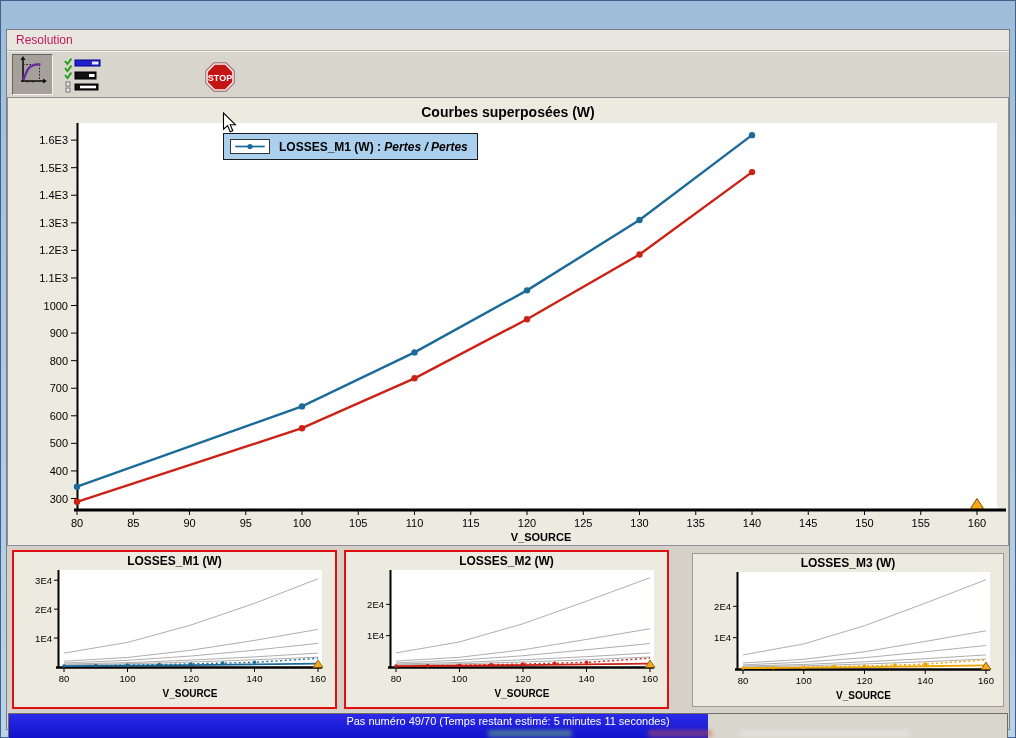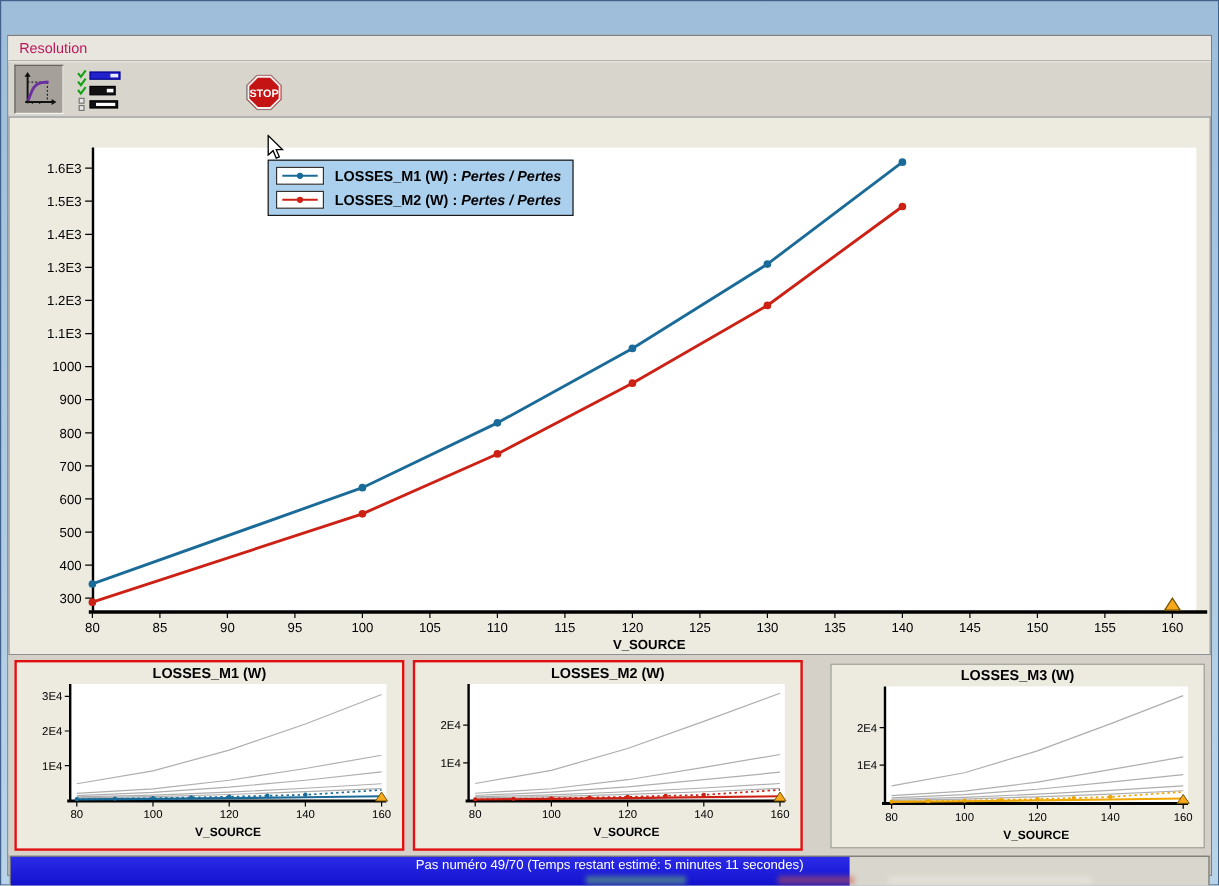--- a/index.html
+++ b/index.html
@@ -39,21 +39,21 @@
 
   
   .client { position:absolute; left:6px; top:29px; width:1004px; height:701px;
     background:#d8d5cd; border:1px solid #7d7f85; }
 
   .menubar { position:absolute; left:7px; top:30px; width:1002px; height:21px;
     background:#e9e6df; border-bottom:1px solid #b4b1a9; box-shadow:0 1px 0 #f7f5f1; }
   .menu-item { display:inline-block; padding:3px 7px 0 9px; font-size:12px; color:#be185d; cursor:default; }
 
   .toolbar { position:absolute; left:7px; top:52px; width:1002px; height:44px; background:#d8d5cd; }
-  .tool-btn { position:absolute; display:flex; align-items:center; justify-content:center; }
+  .tool-btn { position:absolute; display:flex; align-items:flex-start; justify-content:center; }
   .btn-pressed { left:5px; top:2px; width:41px; height:41px; background:#a5a19a;
     border:1px solid; border-color:#67635d #f5f3ee #f5f3ee #67635d; }
   .btn-flat { left:56px; top:5px; width:38px; height:38px; }
   .btn-stop { left:198px; top:10px; width:30px; height:30px; }
 
   
   .main-panel { position:absolute; left:7px; top:97px; width:1002px; height:449px;
     background:#edeae0; border:1px solid #8d9097; }
   .main-title { position:absolute; left:0; top:6px; width:100%; text-align:center;
     font-size:14px; font-weight:bold; color:#000; }
@@ -213,34 +213,28 @@
         <circle cx="744" cy="37.153760000000034" r="3.2" fill="#1b6b99"></circle>
         <polyline points="69,403.80816 294,330.2016 406.5,280.30352 519,221.30800000000002 631.5,156.52320000000003 744,74.09488000000005" fill="none" stroke="#cc2114" stroke-width="2.4"></polyline>
         <circle cx="69" cy="403.80816" r="3.2" fill="#cc2114"></circle>
         <circle cx="294" cy="330.2016" r="3.2" fill="#cc2114"></circle>
         <circle cx="406.5" cy="280.30352" r="3.2" fill="#cc2114"></circle>
         <circle cx="519" cy="221.30800000000002" r="3.2" fill="#cc2114"></circle>
         <circle cx="631.5" cy="156.52320000000003" r="3.2" fill="#cc2114"></circle>
         <circle cx="744" cy="74.09488000000005" r="3.2" fill="#cc2114"></circle>
         <path d="M969,400.5 l6.5,10 h-13 z" fill="#f7a81b" stroke="#6d4f00" stroke-width="1"></path>
       </svg>
+    <div class="main-title">Courbes superposées (W)</div>
     <div class="legend">
       <div class="legend-row">
         <svg class="swatch" width="40" height="15" viewBox="0 0 40 15">
           <line class="sw-line" x1="3" y1="7.5" x2="37" y2="7.5" stroke-width="2" stroke="#1b6b99"></line>
           <circle class="sw-dot" cx="20" cy="7.5" r="3" fill="#1b6b99"></circle>
         </svg>
         <span class="legend-text"><span>LOSSES_M1 (W)</span><span> : </span><span class="legend-style">Pertes / Pertes</span></span>
-      </div>
-      <div class="legend-row">
-        <svg class="swatch" width="40" height="15" viewBox="0 0 40 15">
-          <line class="sw-line" x1="3" y1="7.5" x2="37" y2="7.5" stroke-width="2" stroke="#cc2114"></line>
-          <circle class="sw-dot" cx="20" cy="7.5" r="3" fill="#cc2114"></circle>
-        </svg>
-        <span class="legend-text"><span>LOSSES_M2 (W)</span><span> : </span><span class="legend-style">Pertes / Pertes</span></span>
       </div>
     </div>
   </div>
 
   <div class="bottom-strip">
     <div id="panel-m1" class="small-panel" style="border: 2px solid rgb(224, 16, 16);">
       <div class="small-title">LOSSES_M1 (W)</div>
       <svg id="svg-m1" class="small-svg" width="320" height="138" viewBox="0 0 320 138">
           <rect x="44" y="1" width="264" height="97" fill="#ffffff"></rect>
           <line x1="40" y1="69.07692307692308" x2="44" y2="69.07692307692308" stroke="#000"></line>

